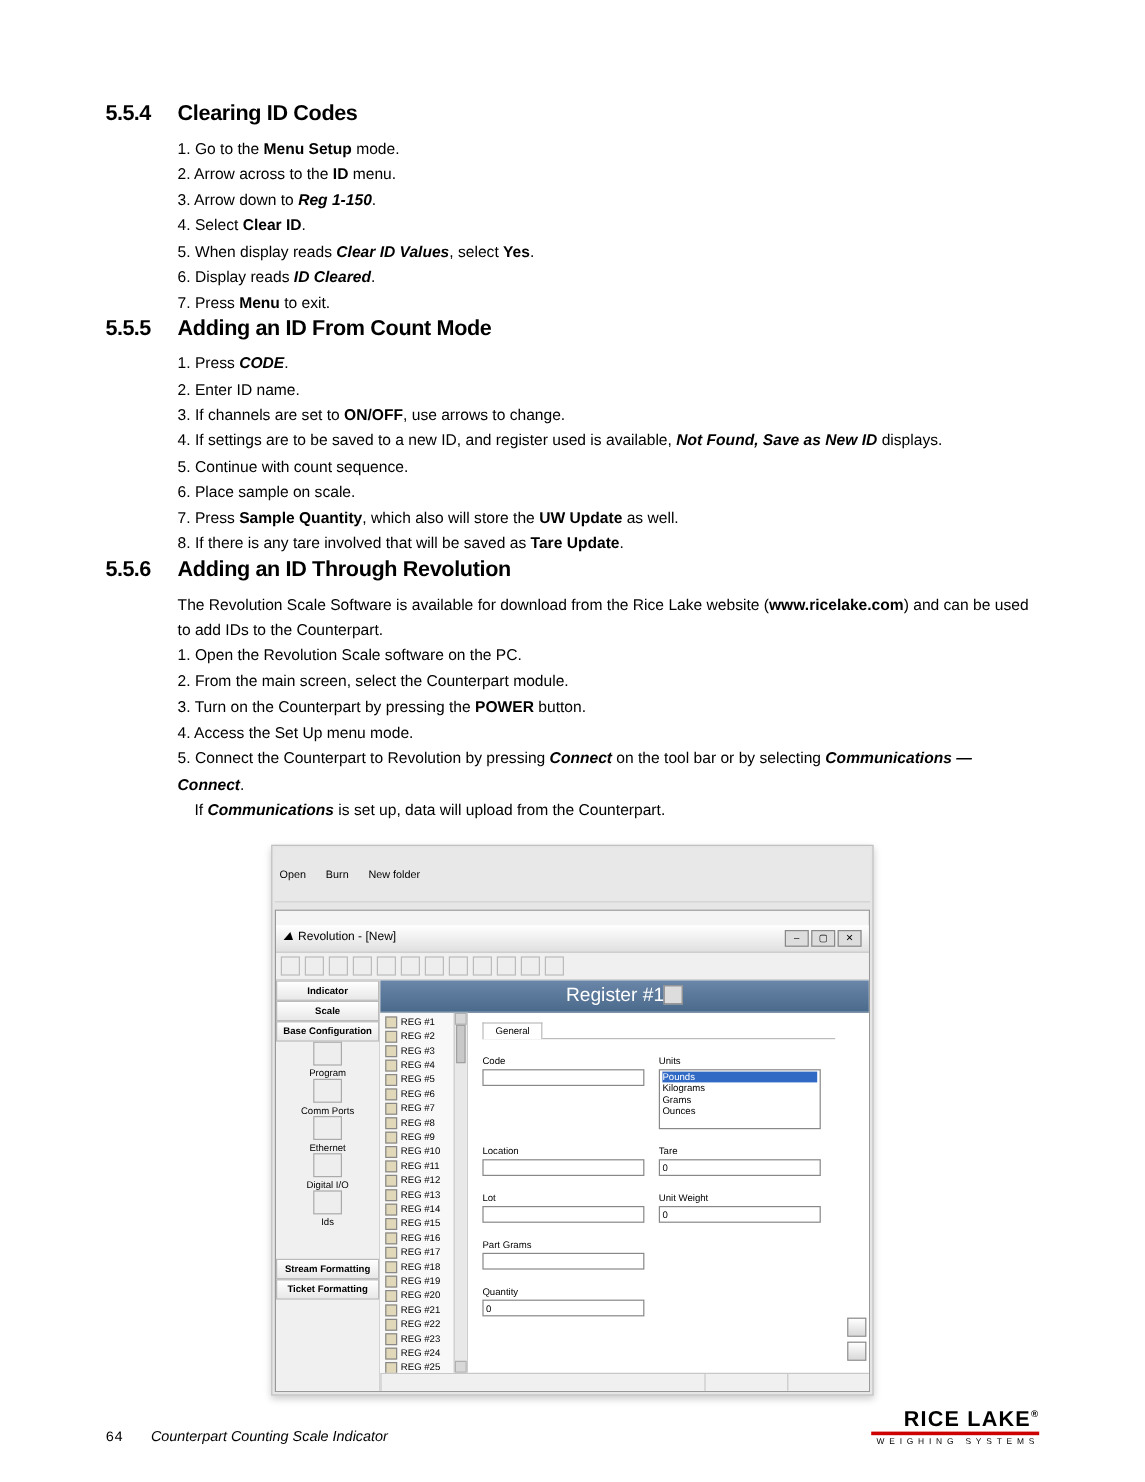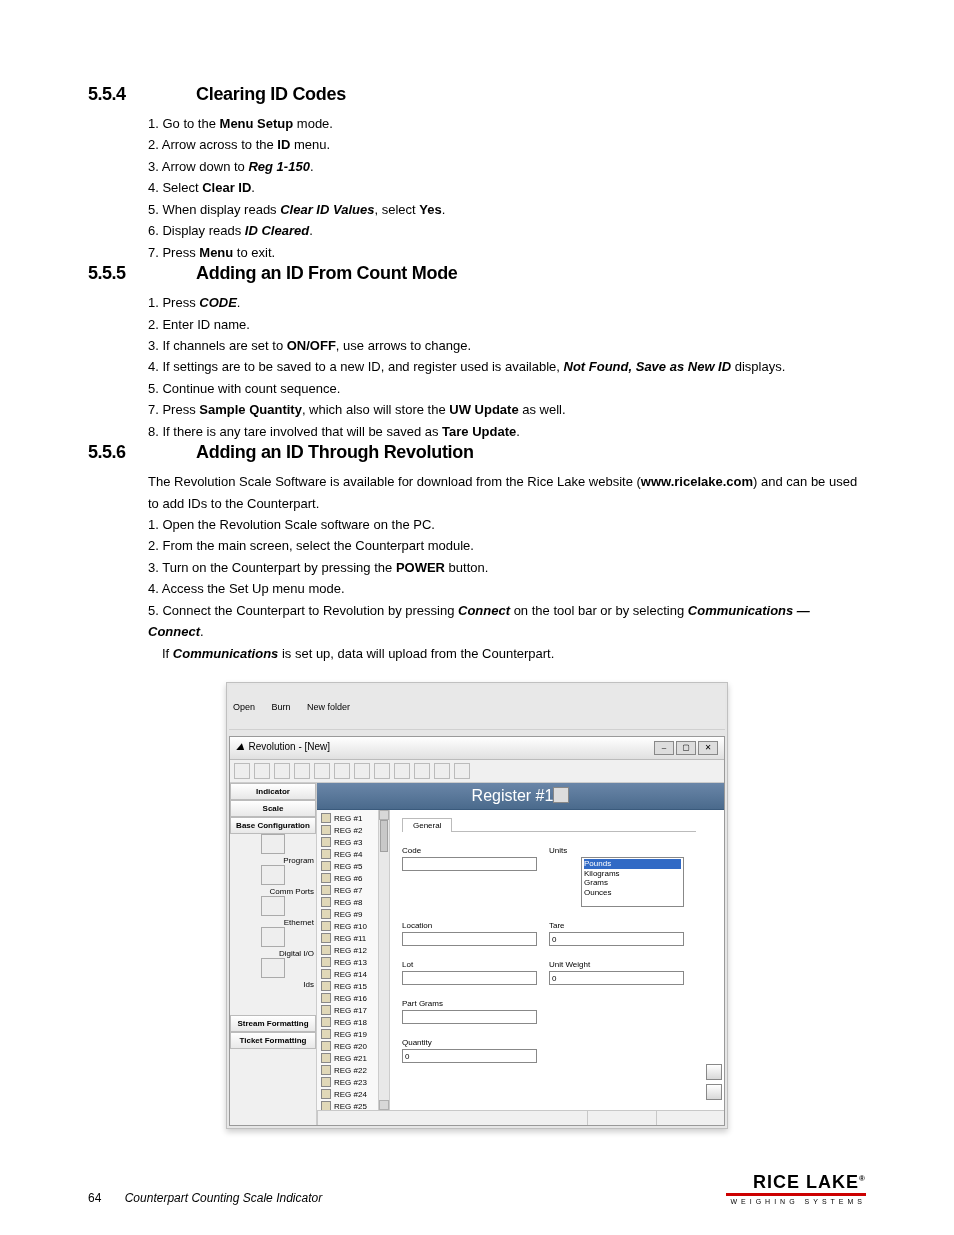--- a/index.html
+++ b/index.html
@@ -14,21 +14,20 @@
     min-height: 1235px;
     margin: 0 auto;
     padding: 84px 88px 40px 88px;
     box-sizing: border-box;
     position: relative;
   }
   .section-row {
     display: flex;
     align-items: baseline;
     margin-bottom: 8px;
-    gap: 48px;
   }
   .sec-num {
     font-family: "Arial Black", Arial, sans-serif;
     font-weight: 900;
     font-size: 18px;
     letter-spacing: -0.5px;
     width: 60px;
     flex-shrink: 0;
   }
   .sec-title {
@@ -65,20 +64,21 @@
     background: #f4f4f4;
     border: 1px solid #999;
   }
   .ss-titlebar {
     background: linear-gradient(#fff,#e0e0e0);
     padding: 4px 6px;
     font-size: 10px;
     border-bottom: 1px solid #bbb;
     display: flex;
     justify-content: space-between;
+    margin-top: 12px;
   }
   .ss-wincontrols {
     display: flex;
     gap: 2px;
   }
   .ss-wincontrols div {
     width: 18px; height: 12px;
     border: 1px solid #888;
     background: #ddd;
     font-size: 8px; line-height:12px; text-align:center;
@@ -116,21 +116,21 @@
     border: 1px solid #bbb;
     background: linear-gradient(#fff,#e8e8e8);
     margin: 0;
     padding: 3px 2px;
     font-size: 8px;
     text-align: center;
     border-bottom: 1px solid #bbb;
     font-weight: bold;
   }
   .ss-nav-item {
-    text-align:right; font-size:8px; padding:0 2px;
+    text-align:center; font-size:8px; padding:0 2px;
   }
   .ss-nav-icon {
     width: 22px; height: 18px; margin: 0 auto 2px auto;
     border: 1px solid #aaa; background:#eee;
   }
   .ss-header-blue {
     background: linear-gradient(#6a86a8,#4a6a8c);
     color: #fff;
     font-size: 16px;
     padding: 4px 6px;
@@ -183,40 +183,40 @@
     margin-bottom: 14px;
   }
   .ss-form-col { flex:1; padding-right:12px; }
   .ss-label { font-size:8px; margin-bottom:2px; }
   .ss-input {
     border:1px solid #888; background:#fff; height:14px; width:100%;
     box-sizing:border-box; font-size:8px; padding:0 2px; line-height:14px;
   }
   .ss-listbox {
     border:1px solid #888; background:#fff; height:46px; font-size:8px;
-    padding:1px 2px; line-height:1.2;margin-left:32px;
+    padding:1px 2px; line-height:1.2;
   }
   .ss-listbox .sel { background:#316ac5; color:#fff; }
   .ss-arrowcol {
     position:absolute; right:4px; top:28px; bottom:10px; width:14px;
     display:flex; flex-direction:column; justify-content:flex-end;
   }
   .ss-arrowbtn { width:14px;height:14px;border:1px solid #888;background:linear-gradient(#fff,#d8d8d8);margin-top:4px;}
   .ss-statusbar {
     height:14px; background:#f0f0f0; border-top:1px solid #c8c8c8;
     display:flex;
   }
   .ss-statusbar div { border-left:1px solid #c8c8c8; flex:1;}
   .footer {
     position:absolute;
     bottom:30px; left:88px; right:88px;
     display:flex; justify-content:space-between; align-items:flex-end;
   }
   .footer-left { font-size:12px; }
-  .footer-left .pg { font-weight:normal; margin-right:20px; }
+  .footer-left .pg { font-weight:normal; margin-right:20px;font-family:Liberation Mono, monospace; }
   .footer-left .doc { font-style:italic; }
   .footer-right { text-align:right; }
   .logo-line1 { font-family:"Arial Black",Arial; font-weight:900; font-size:18px; letter-spacing:1px; line-height:1;}
   .logo-line1 .trade { font-size:8px; vertical-align:super;}
   .logo-line2 { font-size:7px; letter-spacing:4px; }
   .logo-bar { width:140px; height:3px; background:#c00; margin:2px 0 2px auto;}
 </style>
 </head>
 <body>
 
@@ -239,20 +239,21 @@
   <div class="section-row">
     <span class="sec-num">5.5.5</span>
     <span class="sec-title">Adding an ID From Count Mode</span>
   </div>
   <div class="body-block">
     <div><span>1. Press </span><i><b>CODE</b></i><span>.</span></div>
     <div>2. Enter ID name.</div>
     <div><span>3. If channels are set to </span><b>ON/OFF</b><span>, use arrows to change.</span></div>
     <div><span>4. If settings are to be saved to a new ID, and register used is available, </span><i><b>Not Found, Save as New ID</b></i><span> displays.</span></div>
     <div>5. Continue with count sequence.</div>
+    <div>6. Place sample on scale.</div>
     <div><span>7. Press </span><b>Sample Quantity</b><span>, which also will store the </span><b>UW Update</b><span> as well.</span></div>
     <div><span>8. If there is any tare involved that will be saved as </span><b>Tare Update</b><span>.</span></div>
   </div>
 
   <div class="section-row">
     <span class="sec-num">5.5.6</span>
     <span class="sec-title">Adding an ID Through Revolution</span>
   </div>
   <div class="body-block">
     <div><span>The Revolution Scale Software is available for download from the Rice Lake website (</span><b>www.ricelake.com</b><span>) and can be used to add IDs to the Counterpart.</span></div>

